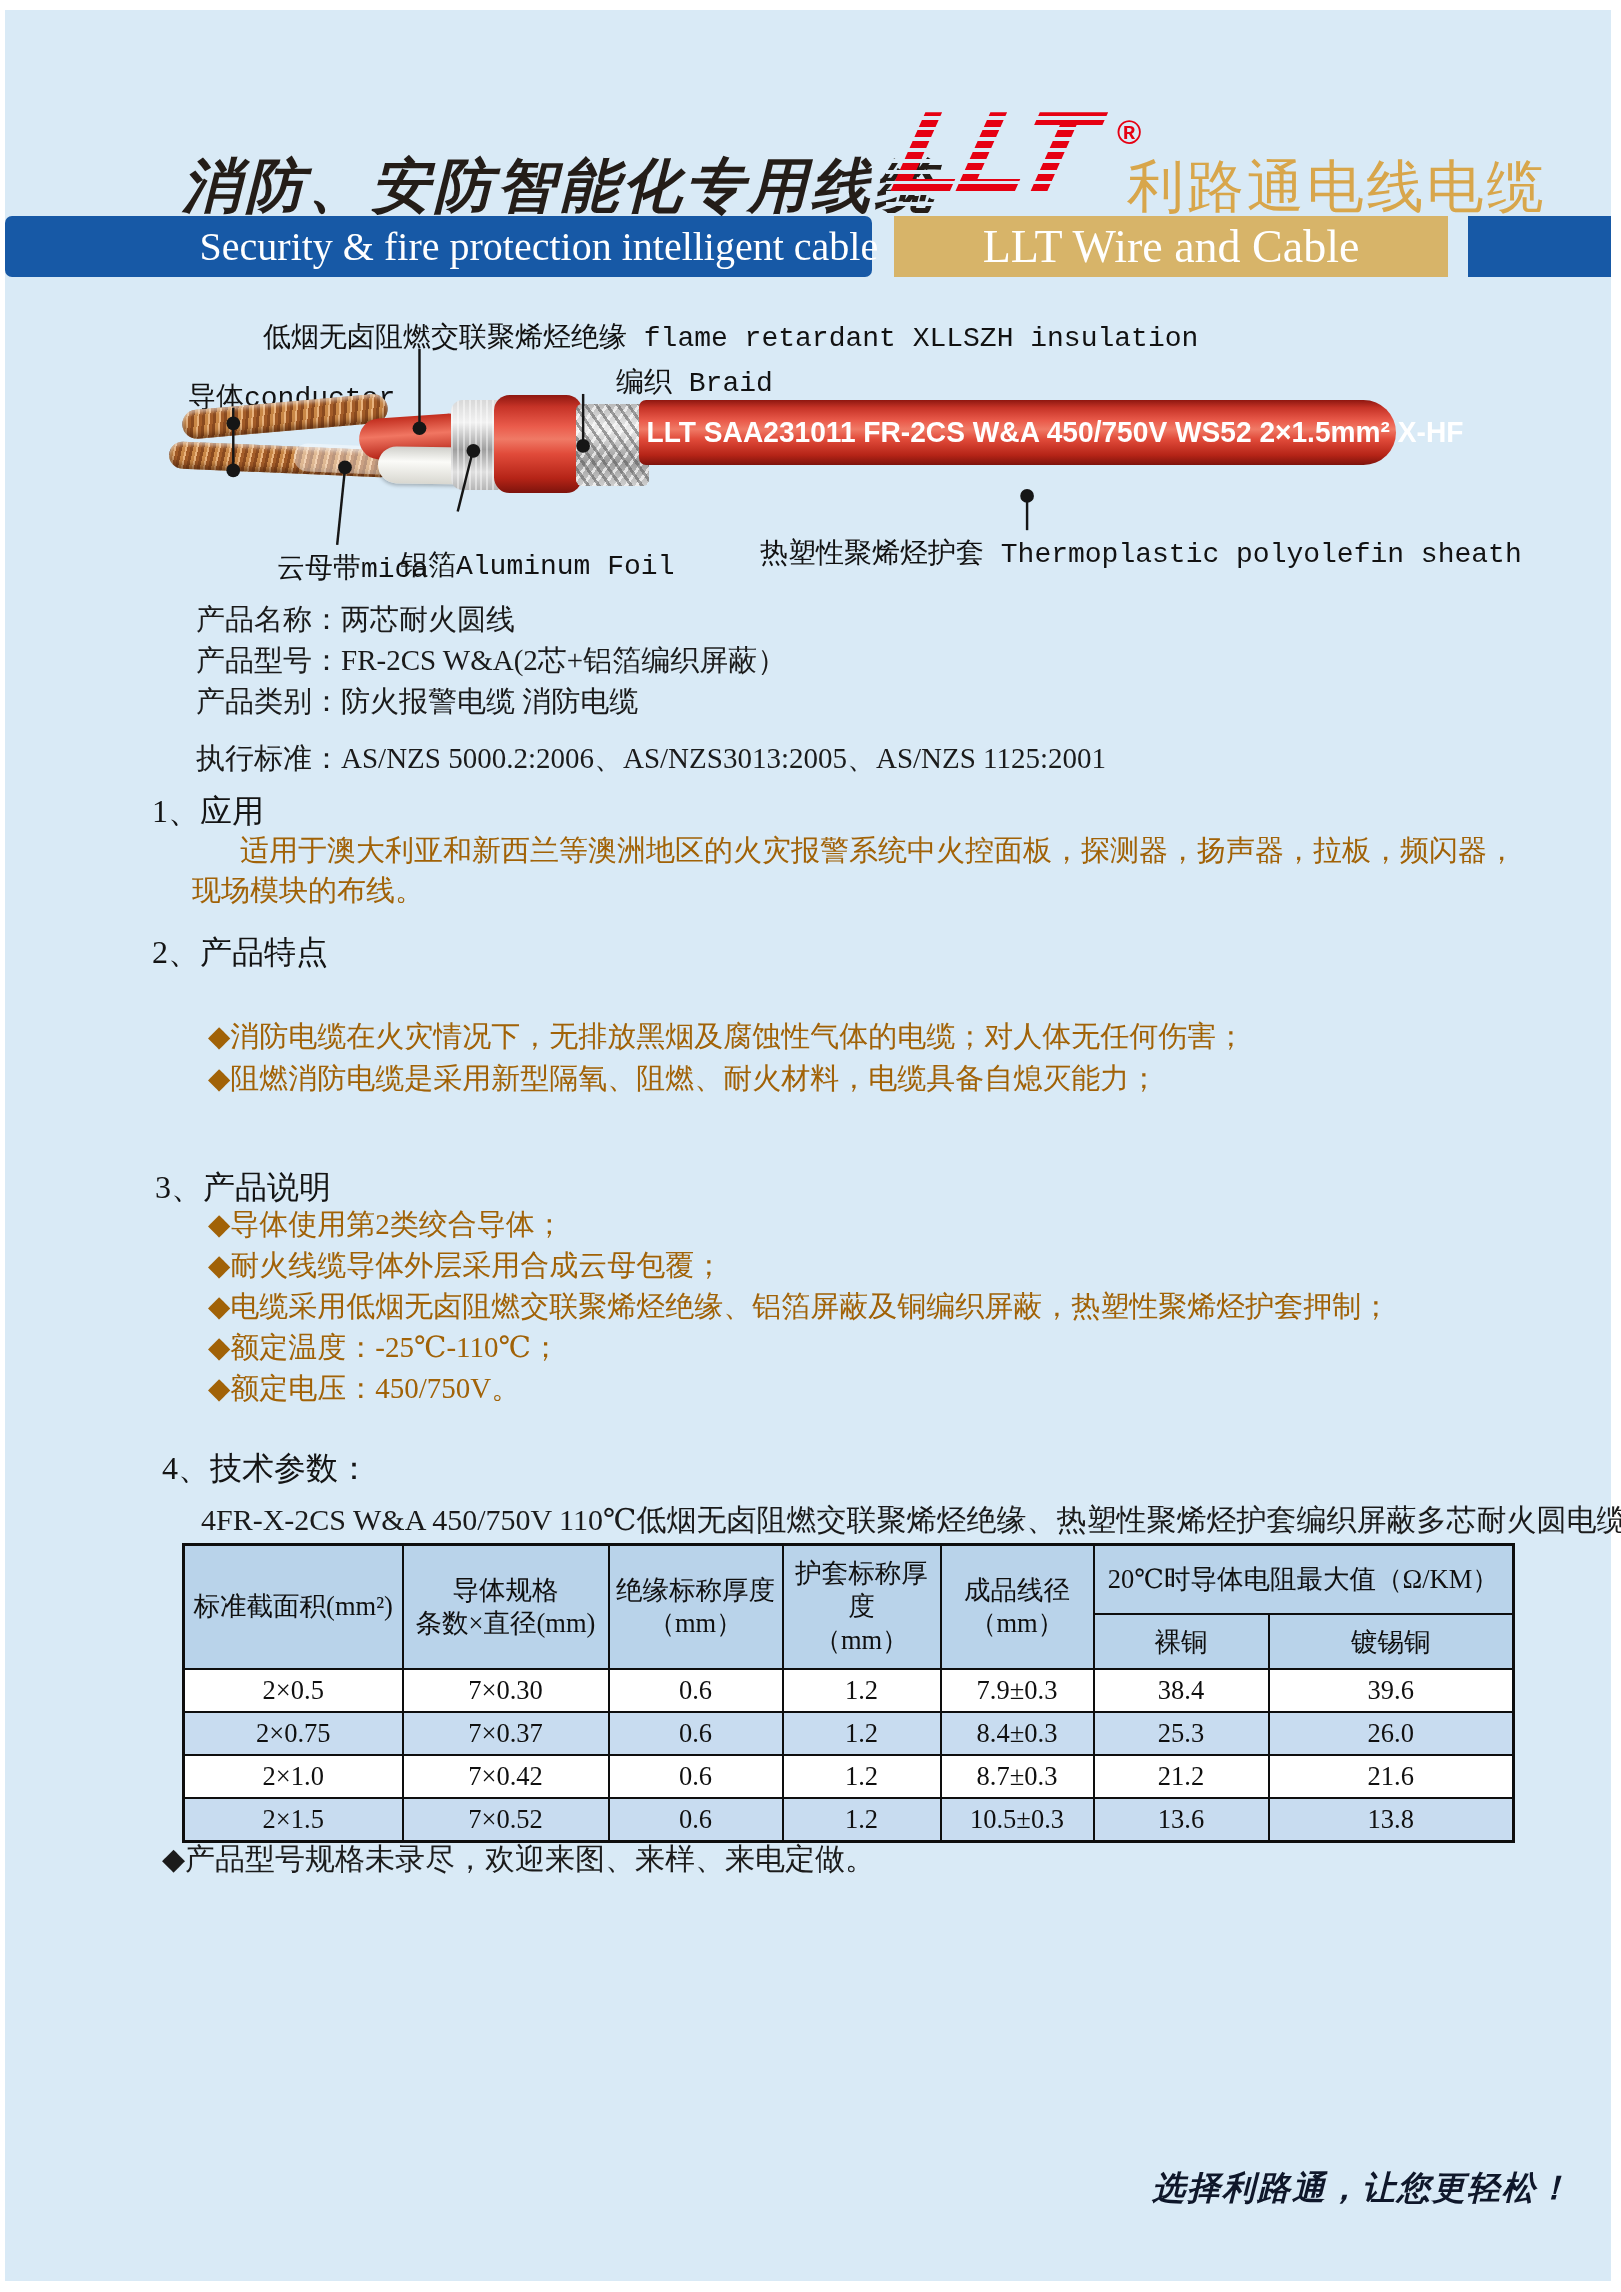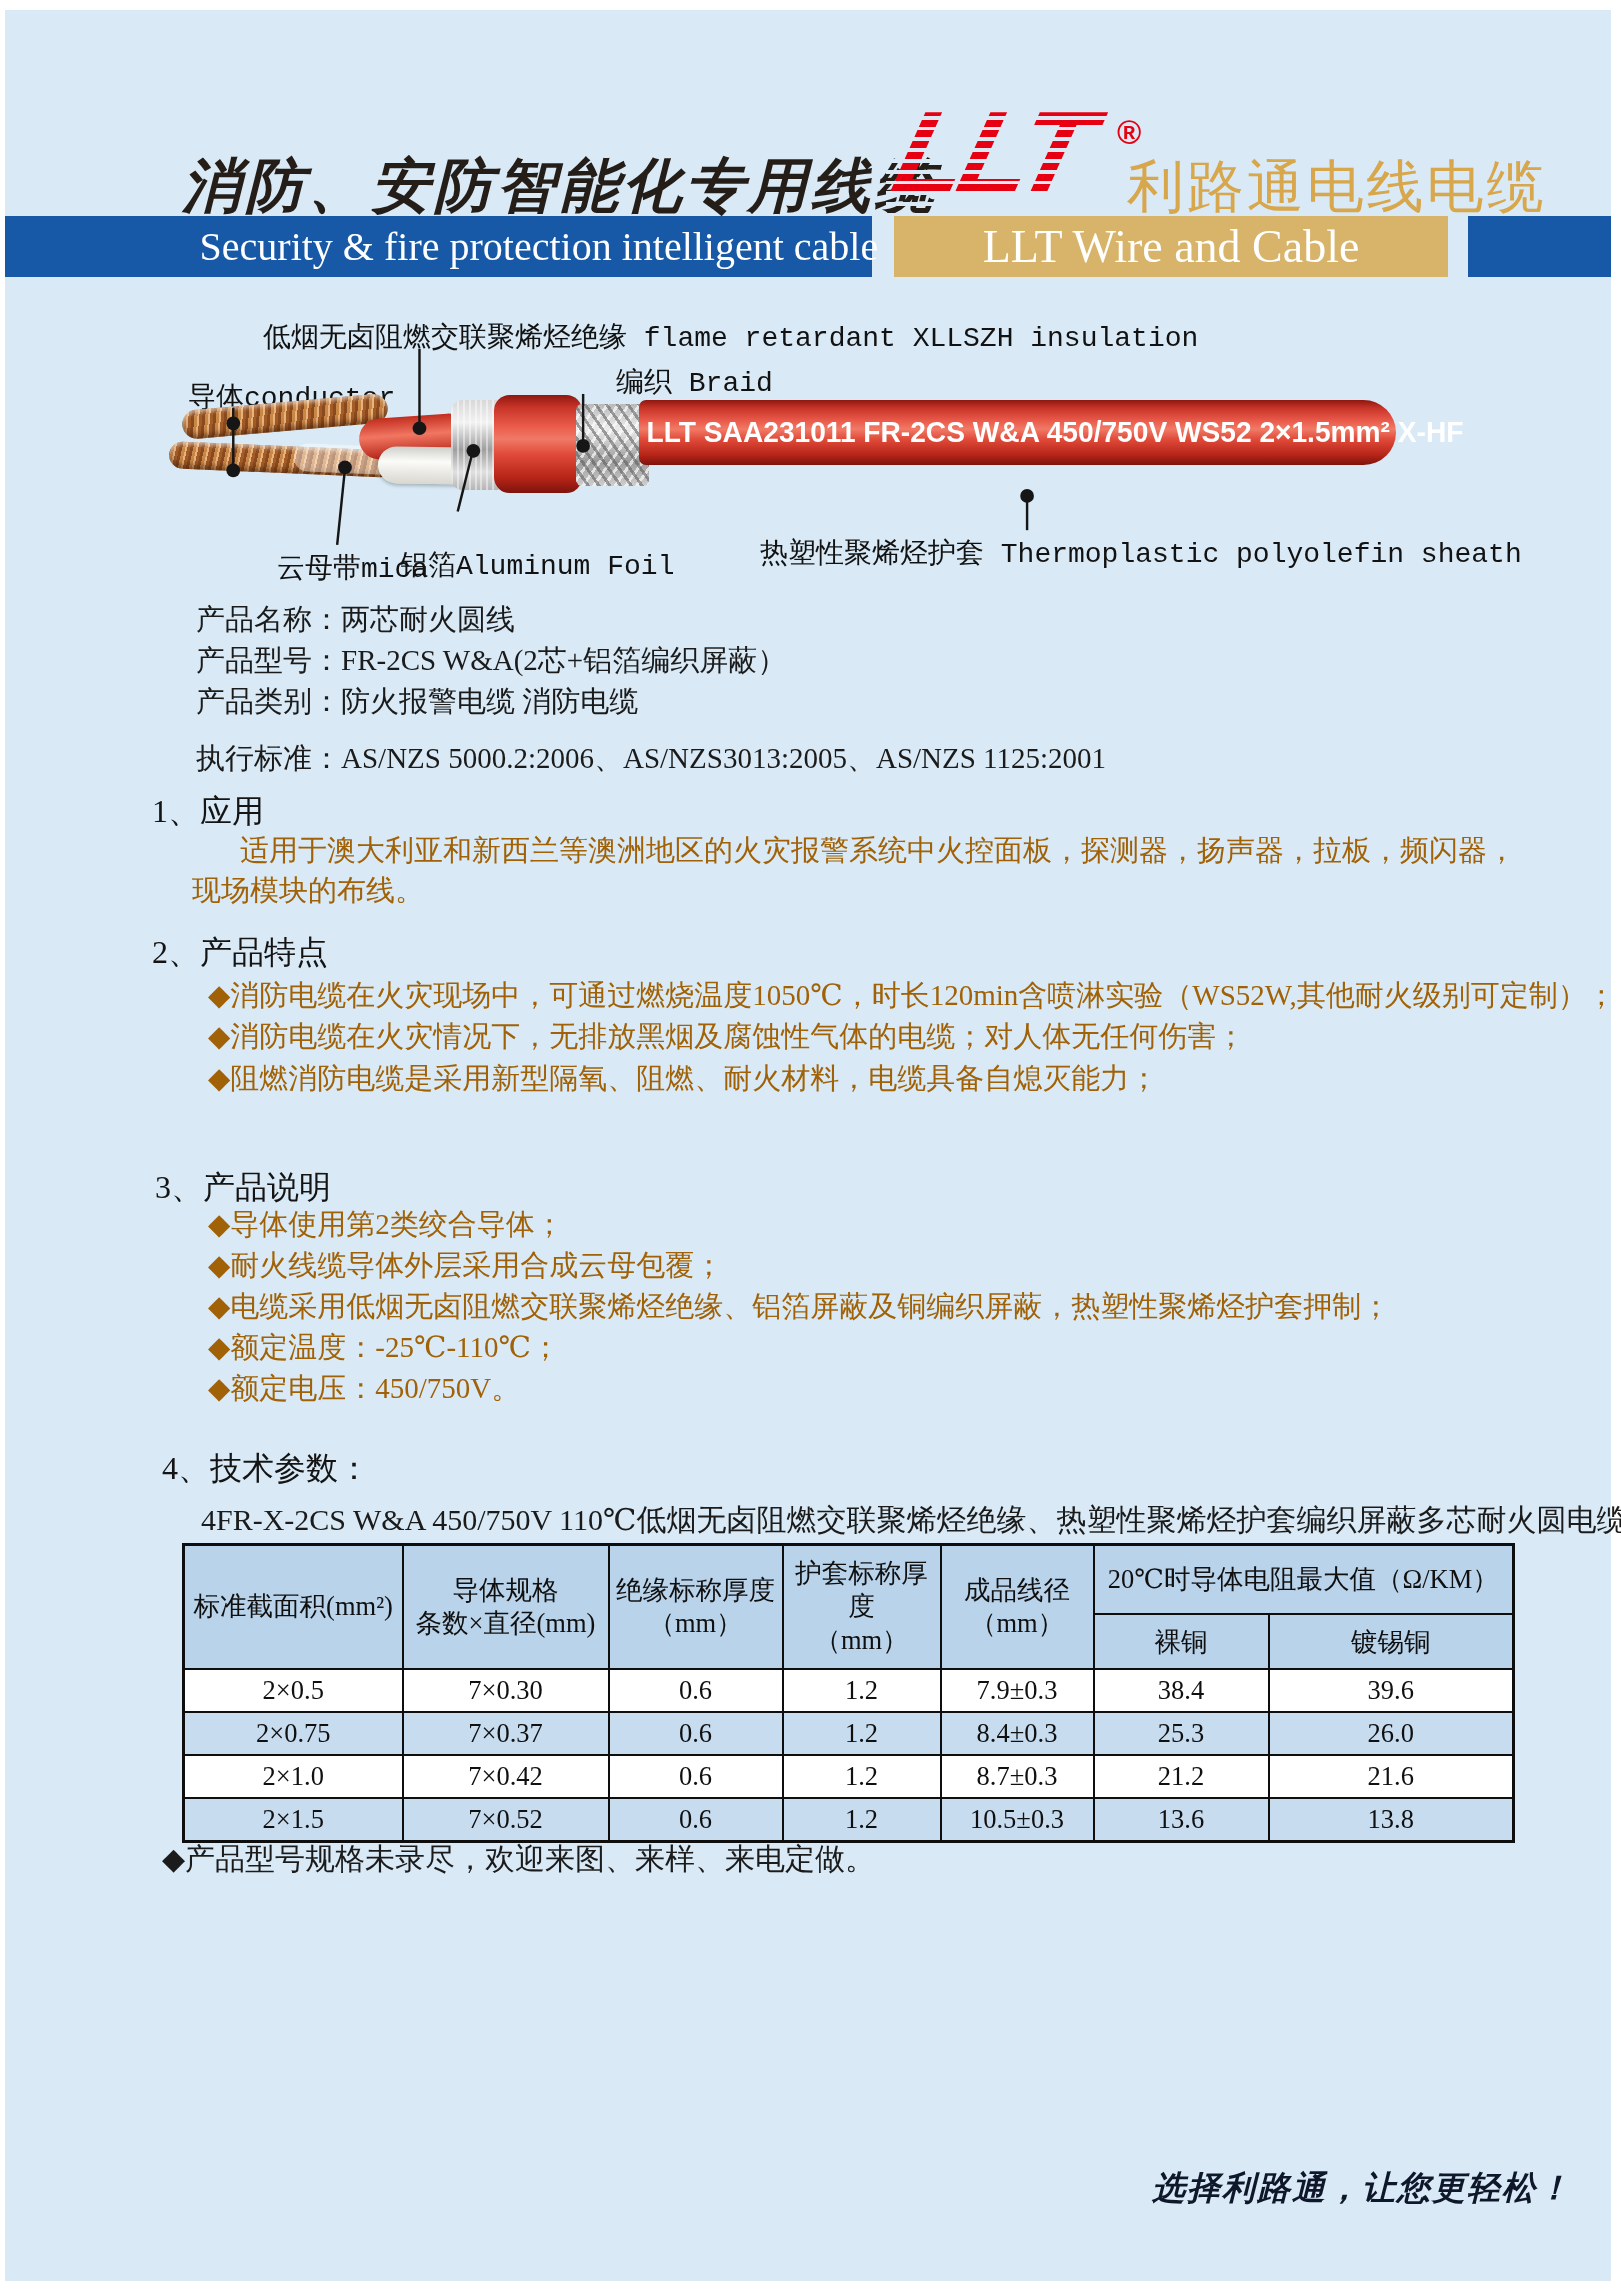--- a/index.html
+++ b/index.html
@@ -14,21 +14,21 @@
   .logo-wrap{left:898px;top:98px;width:225px;height:118px;}
   .logo-text{position:absolute;left:0;top:0;font-family:"Liberation Sans",sans-serif;
              font-size:116px;line-height:108px;font-weight:bold;font-style:italic;
              color:#e60012;transform:skewX(-14deg);letter-spacing:-5.9px;}
   .logo-stripes{position:absolute;left:-11.8px;top:0;width:255px;height:118px;
              background:repeating-linear-gradient(to bottom,transparent 0 6.9px,#d9eaf6 6.9px 10.8px);}
   .reg{left:1117px;top:114px;font-size:33px;font-weight:bold;color:#e60012;font-family:"Liberation Sans",sans-serif;}
   .brand-cn{left:1127px;top:149px;font-size:57px;letter-spacing:2.9px;color:#d8a64b;}
 
   .bar{top:216px;height:61px;display:flex;align-items:center;box-sizing:border-box;}
-  .bar-blue-l{left:4.9px;width:867px;background:#1759a6;justify-content:center;padding-left:201px;}
+  .bar-blue-l{left:4.9px;width:867px;background:#1759a6;justify-content:center;padding-left:201px;border-radius:7px;}
   .bar-gold{left:894px;width:554px;background:#d7b469;justify-content:center;}
   .bar-blue-r{left:1468px;width:143px;background:#1759a6;}
   .bar-text{color:#ffffff;font-family:"Liberation Serif",serif;white-space:nowrap;}
   .bar-blue-l .bar-text{font-size:40px;}
   .bar-gold .bar-text{font-size:46px;}
 
   
   .dlabel{font-family:"Liberation Mono","DejaVu Sans Mono",monospace;font-size:28px;color:#121212;white-space:nowrap;}
   .lbl-insulation{left:263px;top:318px;}
   .lbl-braid{left:616px;top:363px;}
@@ -158,21 +158,20 @@
   <div class="abs info-row" style="top:600px"><span>产品名称：</span><span>两芯耐火圆线</span></div>
   <div class="abs info-row" style="top:641px"><span>产品型号：</span><span>FR-2CS W&amp;A(2芯+铝箔编织屏蔽）</span></div>
   <div class="abs info-row" style="top:682px"><span>产品类别：</span><span>防火报警电缆 消防电缆</span></div>
   <div class="abs info-row" style="top:739px"><span>执行标准：</span><span>AS/NZS 5000.2:2006、AS/NZS3013:2005、AS/NZS 1125:2001</span></div>
 
   <div class="abs heading h1">1、应用</div>
   <div class="abs body-text s1-line1">适用于澳大利亚和新西兰等澳洲地区的火灾报警系统中火控面板，探测器，扬声器，拉板，频闪器，</div>
   <div class="abs body-text s1-line2">现场模块的布线。</div>
 
   <div class="abs heading h2">2、产品特点</div>
-  <div class="abs body-text" style="left:208px;top:976px">◆消防电缆在火灾现场中，可通过燃烧温度1050℃，时长120min含喷淋实验（WS52W,其他耐火级别可定制）；</div>
   <div class="abs body-text" style="left:208px;top:1059px">◆阻燃消防电缆是采用新型隔氧、阻燃、耐火材料，电缆具备自熄灭能力；</div>
   <div class="abs body-text" style="left:208px;top:1017px">◆消防电缆在火灾情况下，无排放黑烟及腐蚀性气体的电缆；对人体无任何伤害；</div>
 
   <div class="abs heading h3">3、产品说明</div>
   <div class="abs body-text" style="left:208px;top:1205px">◆导体使用第2类绞合导体；</div>
   <div class="abs body-text" style="left:208px;top:1246px">◆耐火线缆导体外层采用合成云母包覆；</div>
   <div class="abs body-text" style="left:208px;top:1287px">◆电缆采用低烟无卤阻燃交联聚烯烃绝缘、铝箔屏蔽及铜编织屏蔽，热塑性聚烯烃护套押制；</div>
   <div class="abs body-text" style="left:208px;top:1328px">◆额定温度：-25℃-110℃；</div>
   <div class="abs body-text" style="left:208px;top:1369px">◆额定电压：450/750V。</div>
 

